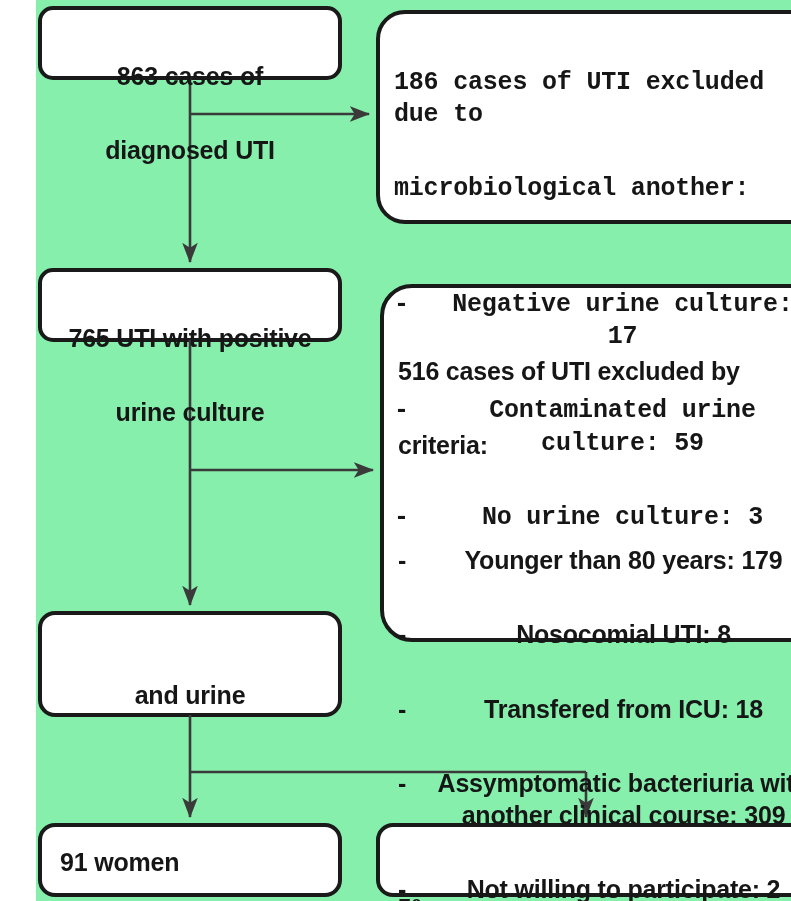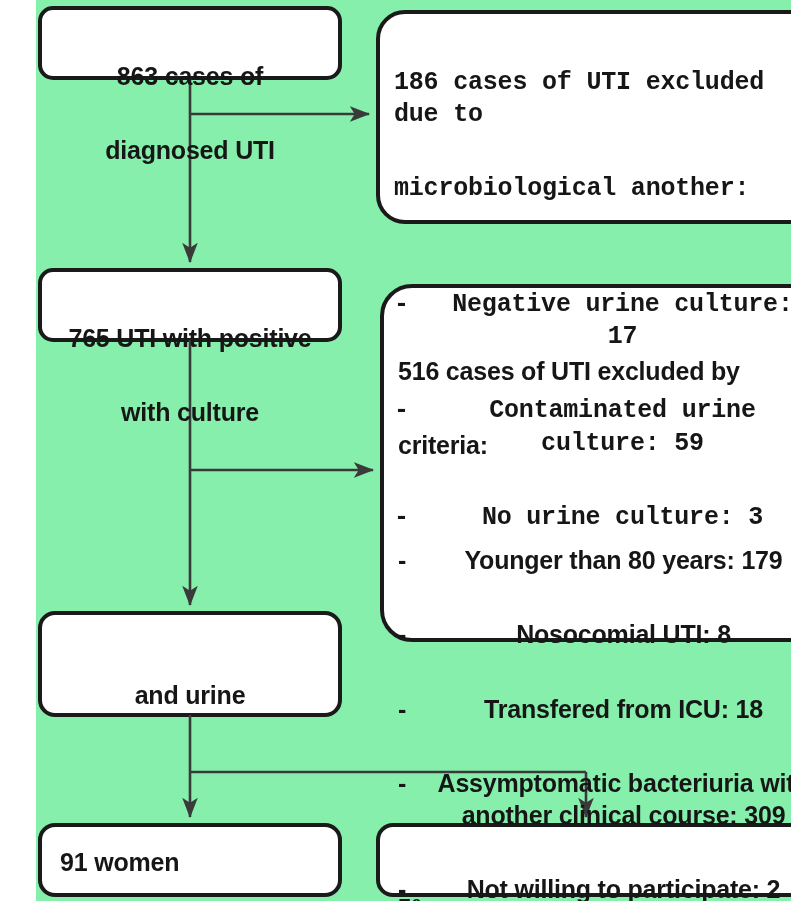--- a/index.html
+++ b/index.html
@@ -127,21 +127,21 @@
       </li>
       <li>
         <span class="bullet-mark">-</span>
         <span class="bullet-text">No urine culture: 3</span>
       </li>
     </ul>
   </div>
 
   <div class="node-text t-center" style="left:10px; top:280px; width:288px;">
     <div class="title-line">765 UTI with positive</div>
-    <div class="title-line">with culture</div>
+    <div class="title-line">urine culture</div>
   </div>
 
   <div class="node-text t-left" style="left:362px; top:313px; width:414px;">
     <div class="excl-head">516 cases of UTI excluded by</div>
     <div class="excl-head">criteria:</div>
     <ul class="bullet-list">
       <li>
         <span class="bullet-mark">-</span>
         <span class="bullet-text">Younger than 80 years: 179</span>
       </li>

